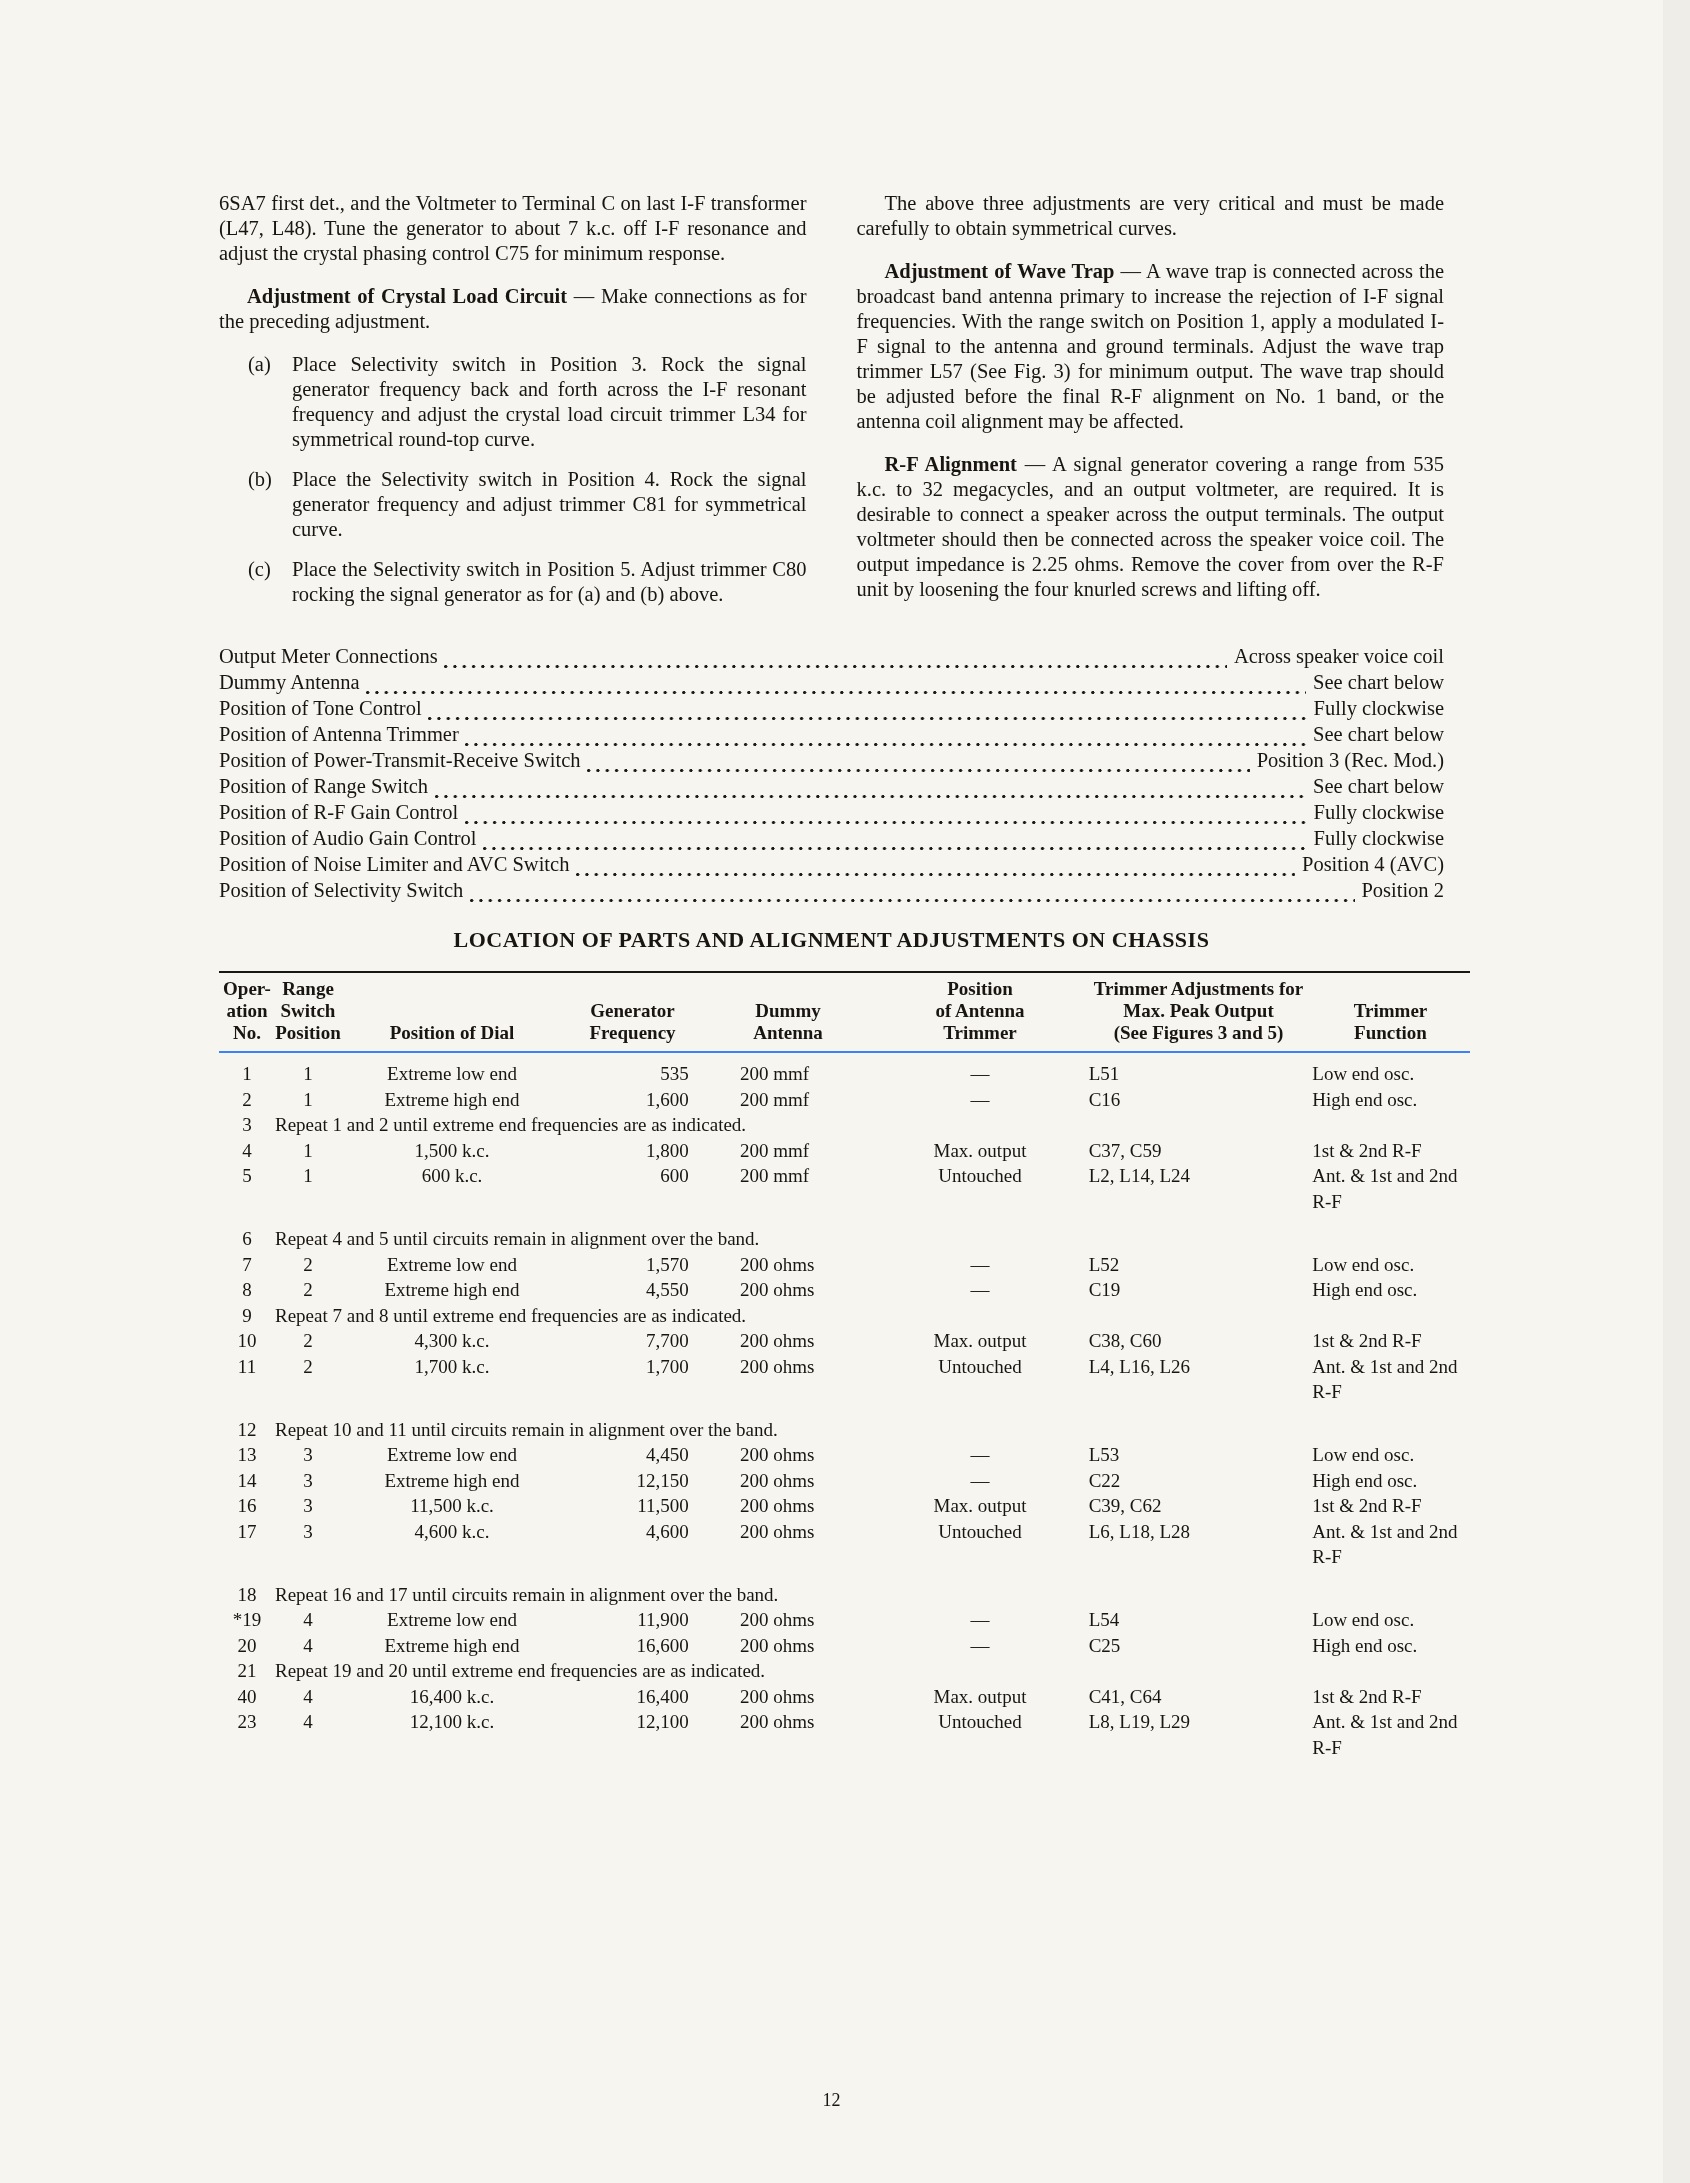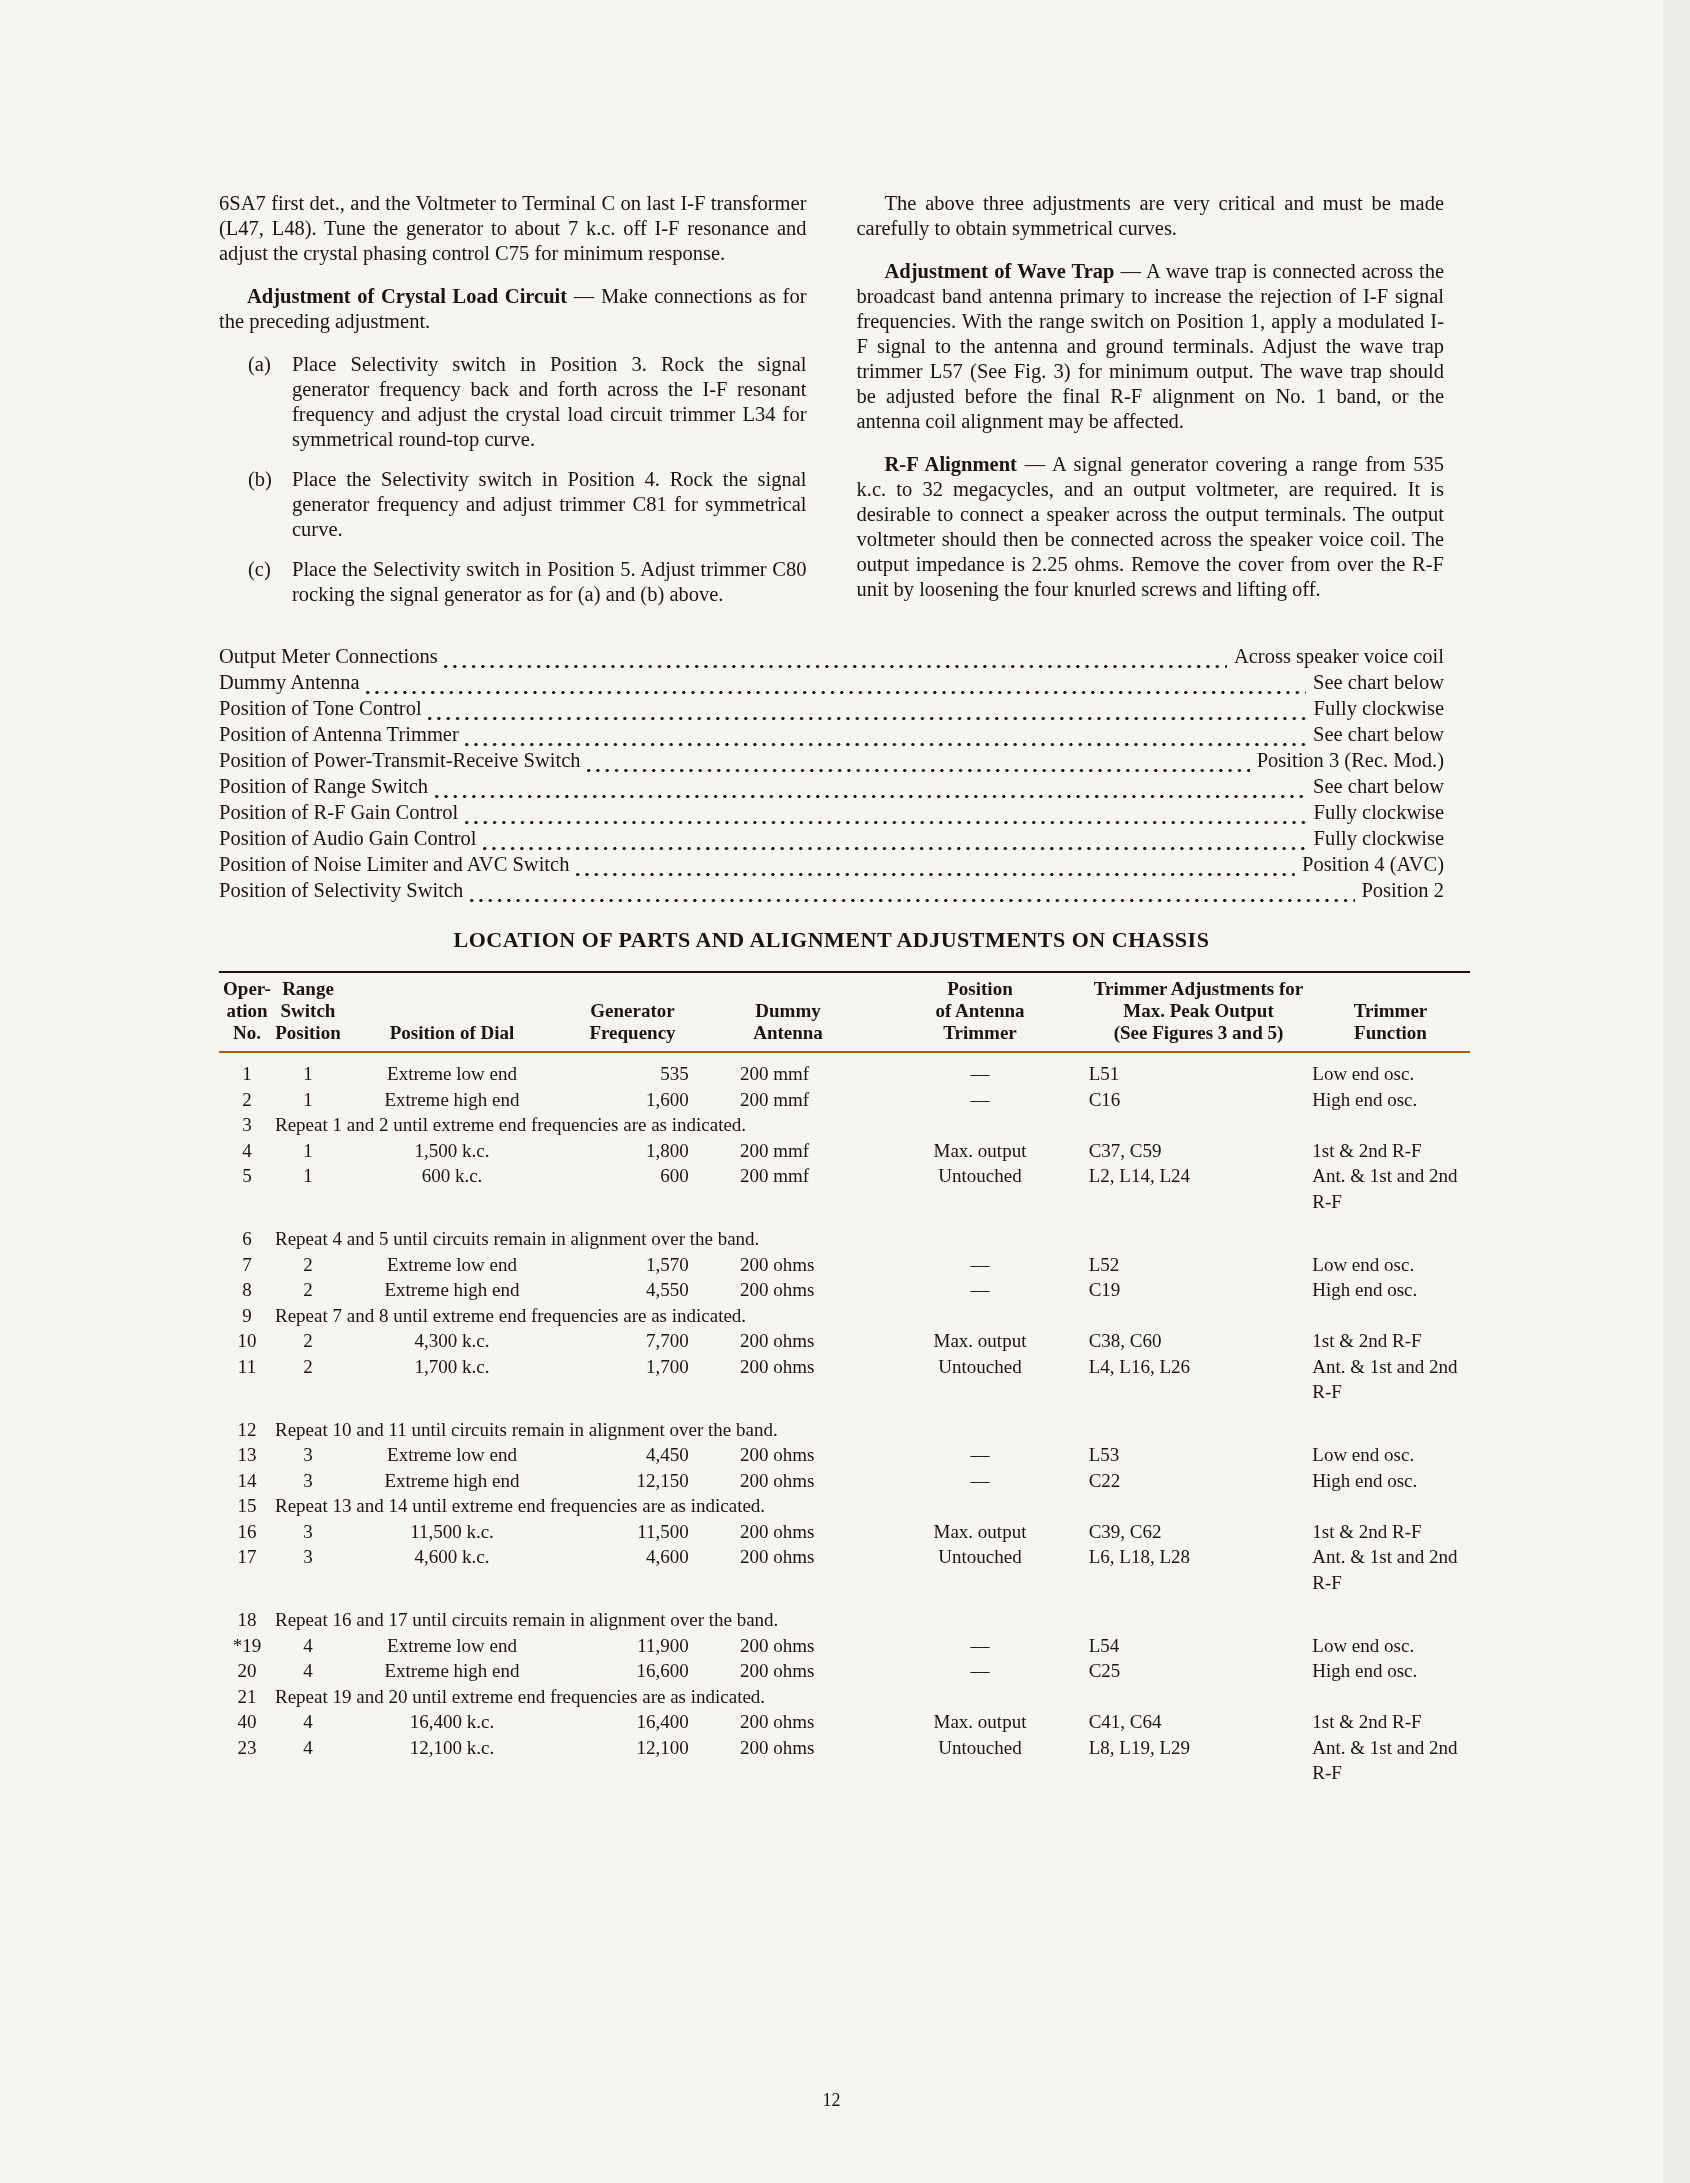--- a/index.html
+++ b/index.html
@@ -39,21 +39,21 @@
   table.chassis {
     width:100%; margin-top:18.6px;
     border-collapse:collapse; table-layout:fixed;
     font-size:19px;
     border-top:2px solid #1a1713;
   }
   table.chassis thead th {
     vertical-align:bottom; font-weight:bold;
     white-space:pre-line; text-align:center;
     line-height:22px; padding:5.3px 0 6.6px;
-    border-bottom:2px solid #a16207;
+    border-bottom:2px solid #3b82f6;
   }
   table.chassis tbody td { line-height:25.5px; vertical-align:top; }
   table.chassis tbody tr:first-child td { padding-top:8px; }
   tr.gap-top td { padding-top:12px; }
   .c-op   { text-align:center; }
   .c-range{ text-align:center; }
   .c-dial { text-align:center; }
   .c-freq { text-align:right; padding-right:13.3px; }
   .c-dummy{ padding-left:38px; }
   .c-ant  { text-align:center; }
@@ -294,24 +294,20 @@
           <td class="c-op">14</td>
           <td class="c-range">3</td>
           <td class="c-dial">Extreme high end</td>
           <td class="c-freq">12,150</td>
           <td class="c-dummy">200 ohms</td>
           <td class="c-ant">—</td>
           <td class="c-trim">C22</td>
           <td class="c-fn">High end osc.</td>
         </tr>
         <tr>
-          <td class="c-op">15</td>
-          <td class="c-note" colspan="7">Repeat 13 and 14 until extreme end frequencies are as indicated.</td>
-        </tr>
-        <tr>
           <td class="c-op">16</td>
           <td class="c-range">3</td>
           <td class="c-dial">11,500 k.c.</td>
           <td class="c-freq">11,500</td>
           <td class="c-dummy">200 ohms</td>
           <td class="c-ant">Max. output</td>
           <td class="c-trim">C39, C62</td>
           <td class="c-fn">1st &amp; 2nd R-F</td>
         </tr>
         <tr>

